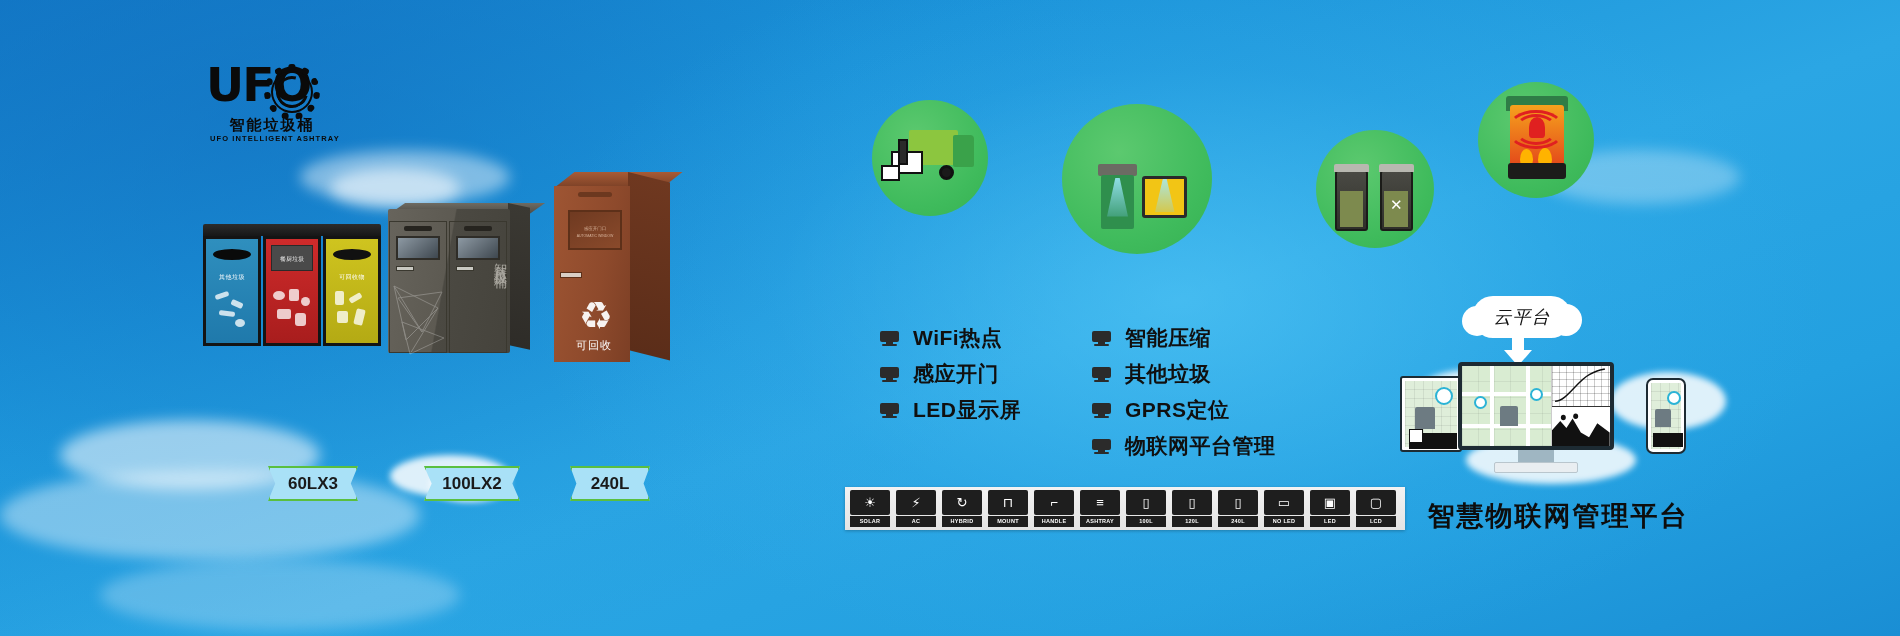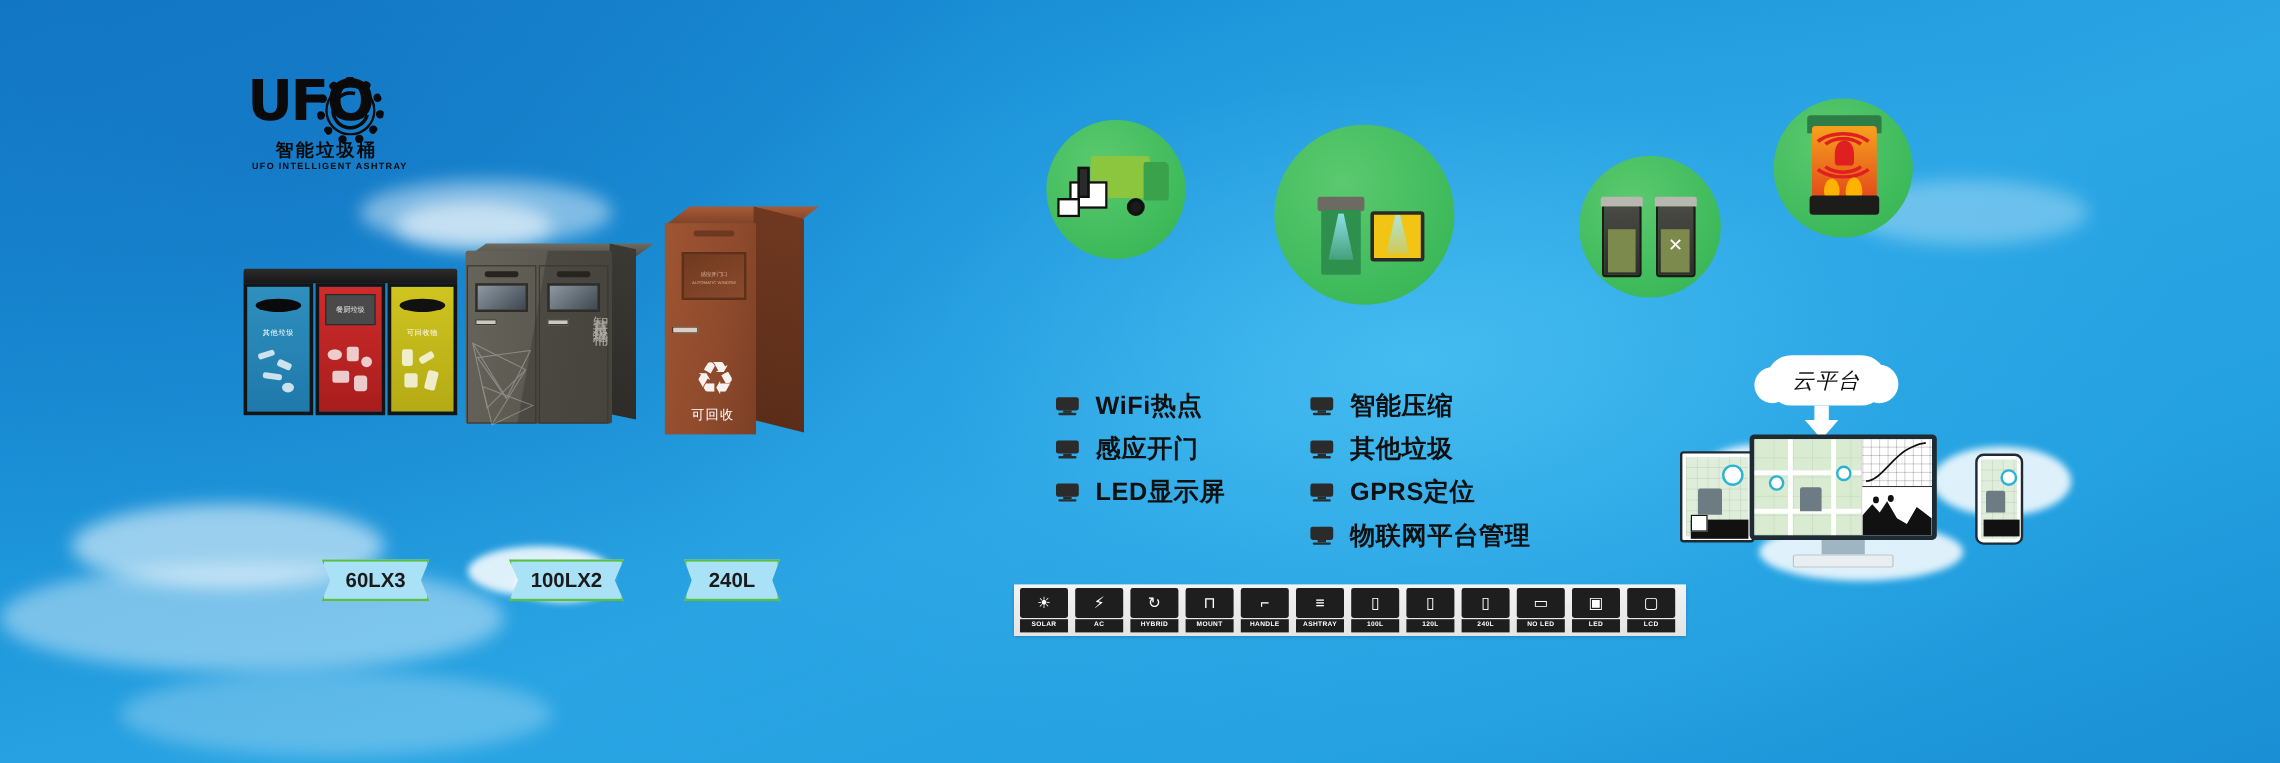--- a/index.html
+++ b/index.html
@@ -624,14 +624,15 @@
 
     <div id="phone">
       <div class="mini-map">
         <div style="position:absolute;left:16px;top:8px;width:14px;height:14px;border-radius:50%;background:#fff;border:2px solid #2bb3d6;"></div>
         <div style="position:absolute;left:4px;top:26px;width:16px;height:18px;background:#6d7b82;border-radius:2px 2px 0 0;"></div>
         <div style="position:absolute;left:2px;top:50px;width:30px;height:14px;background:#111;"></div>
       </div>
     </div>
   </div>
 
+  <div id="plat-title">智慧物联网管理平台</div>
 
 </div>
 
 </body></html>

